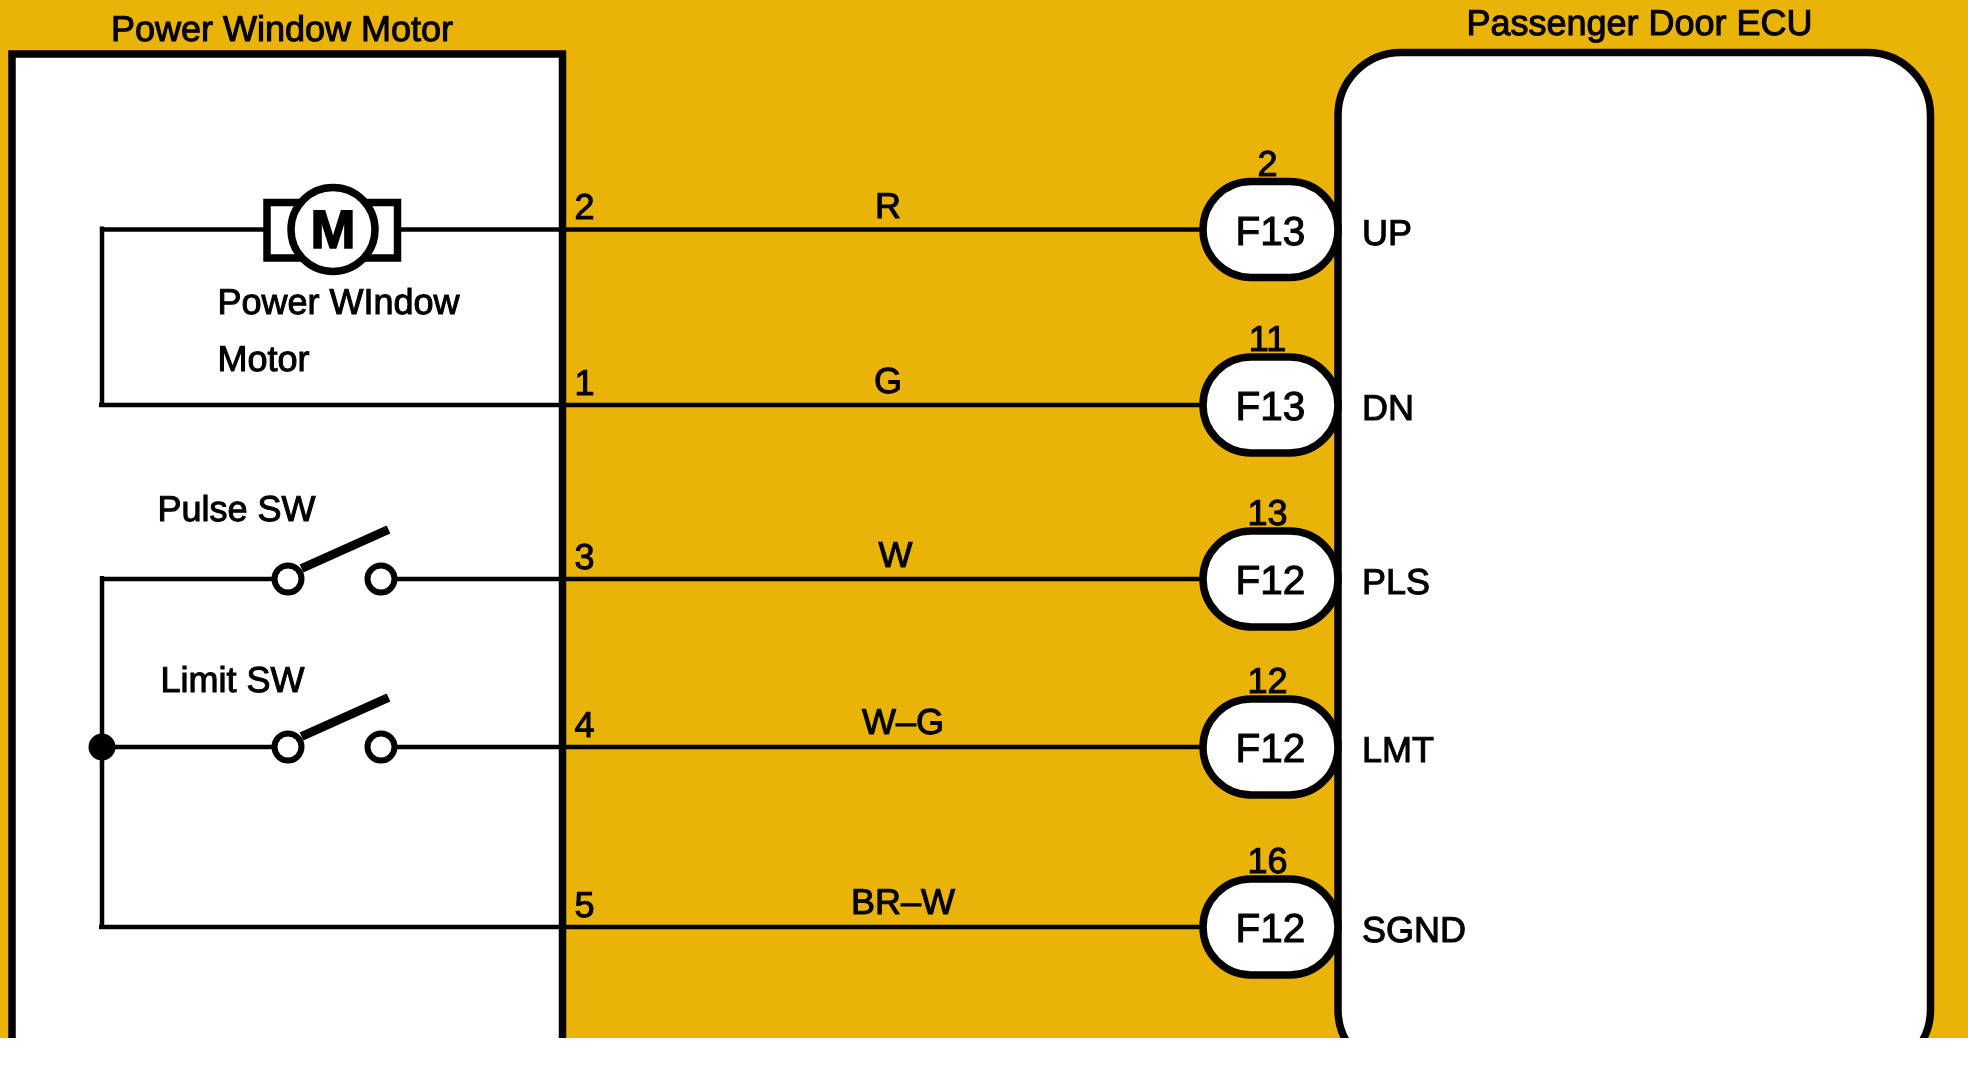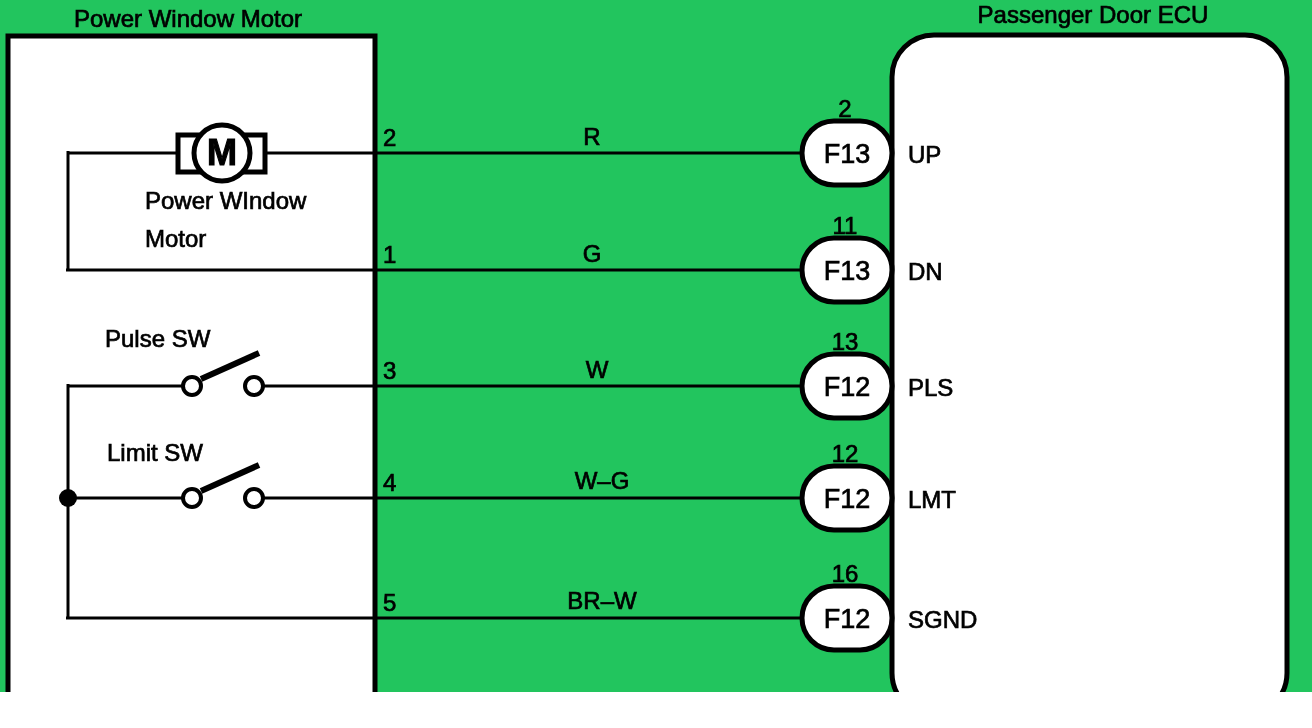--- a/index.html
+++ b/index.html
@@ -1,16 +1,16 @@
 <!DOCTYPE html>
 <html><head>
 <meta charset="utf-8">
 <style>
   html,body{margin:0;padding:0;background:#ffffff;}
-  .stage{position:relative;width:1312px;height:692px;background:#22c55e;overflow:hidden;}
+  .stage{position:relative;width:1312px;height:692px;background:#eab308;overflow:hidden;}
   svg text{
     font-family:"Liberation Sans","DejaVu Sans",sans-serif;
     fill:#000;
     stroke:#000;
     stroke-width:0.7;
   }
   svg text.motor-m{font-weight:bold;stroke-width:1.1;}
   .wire{stroke:#000;stroke-width:3;fill:none;}
   .boxline{stroke:#000;stroke-width:5;fill:#ffffff;}
   .whiteshape{stroke:#000;stroke-width:5;fill:#ffffff;}

